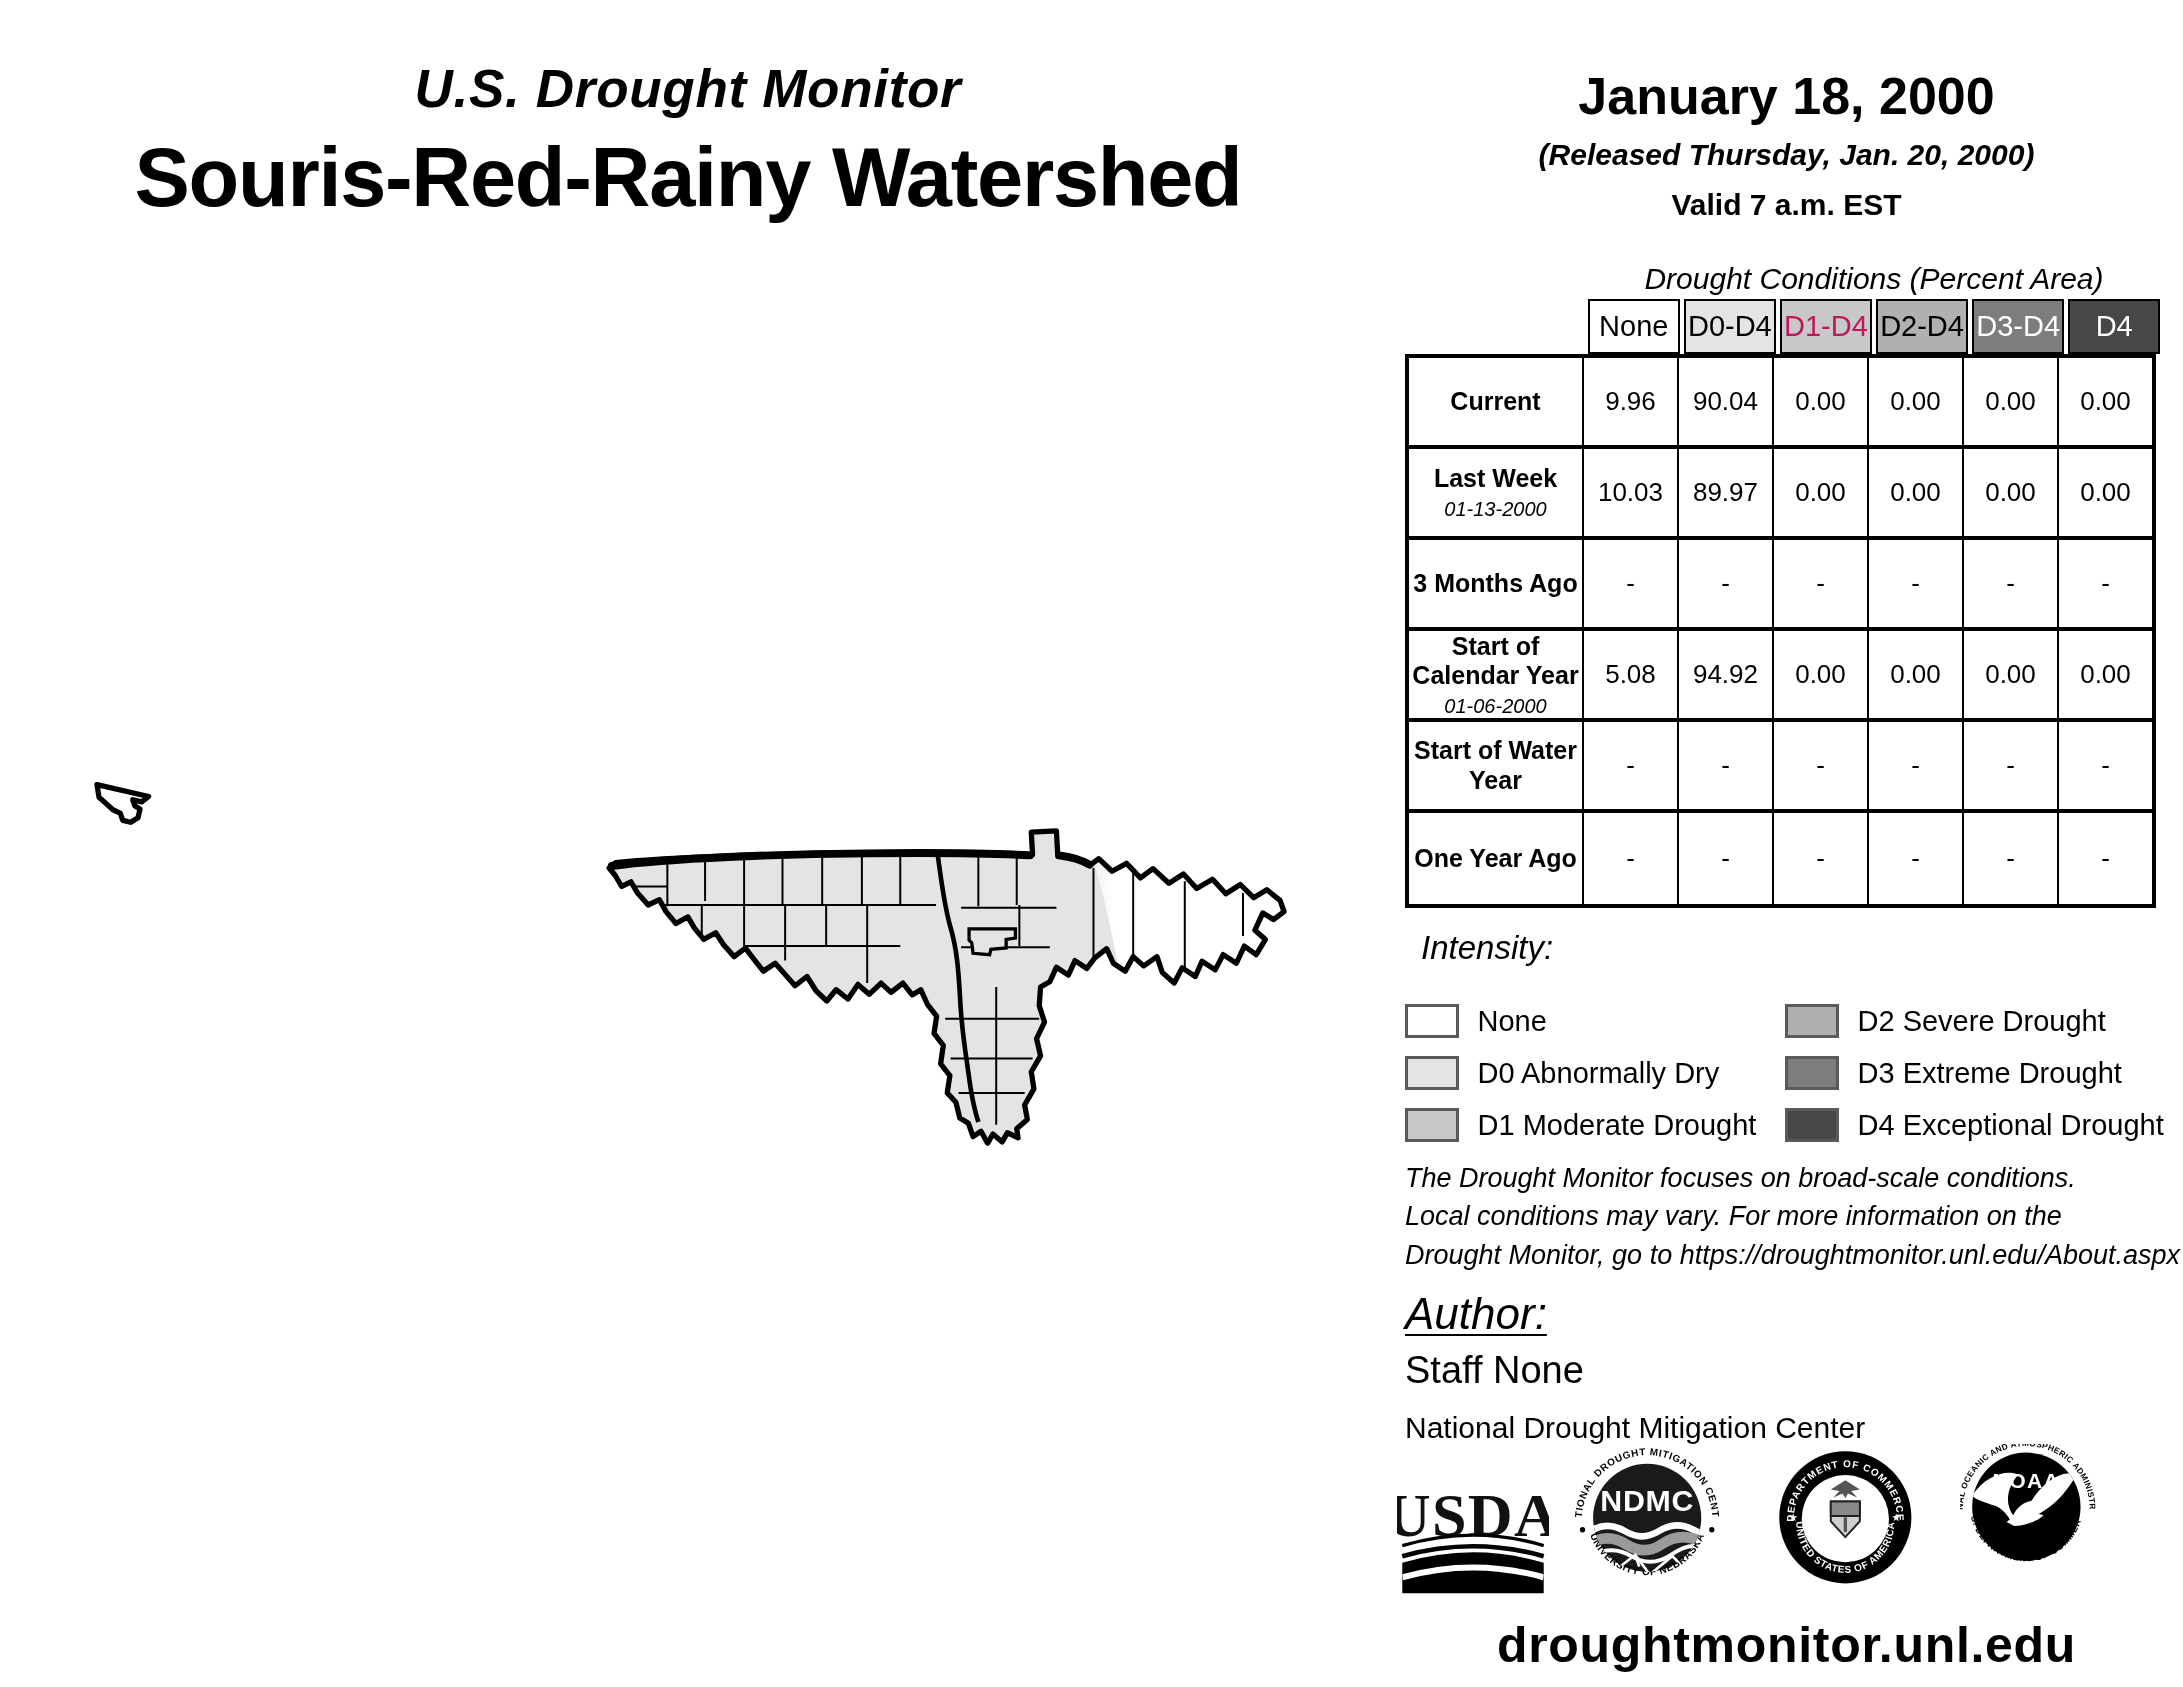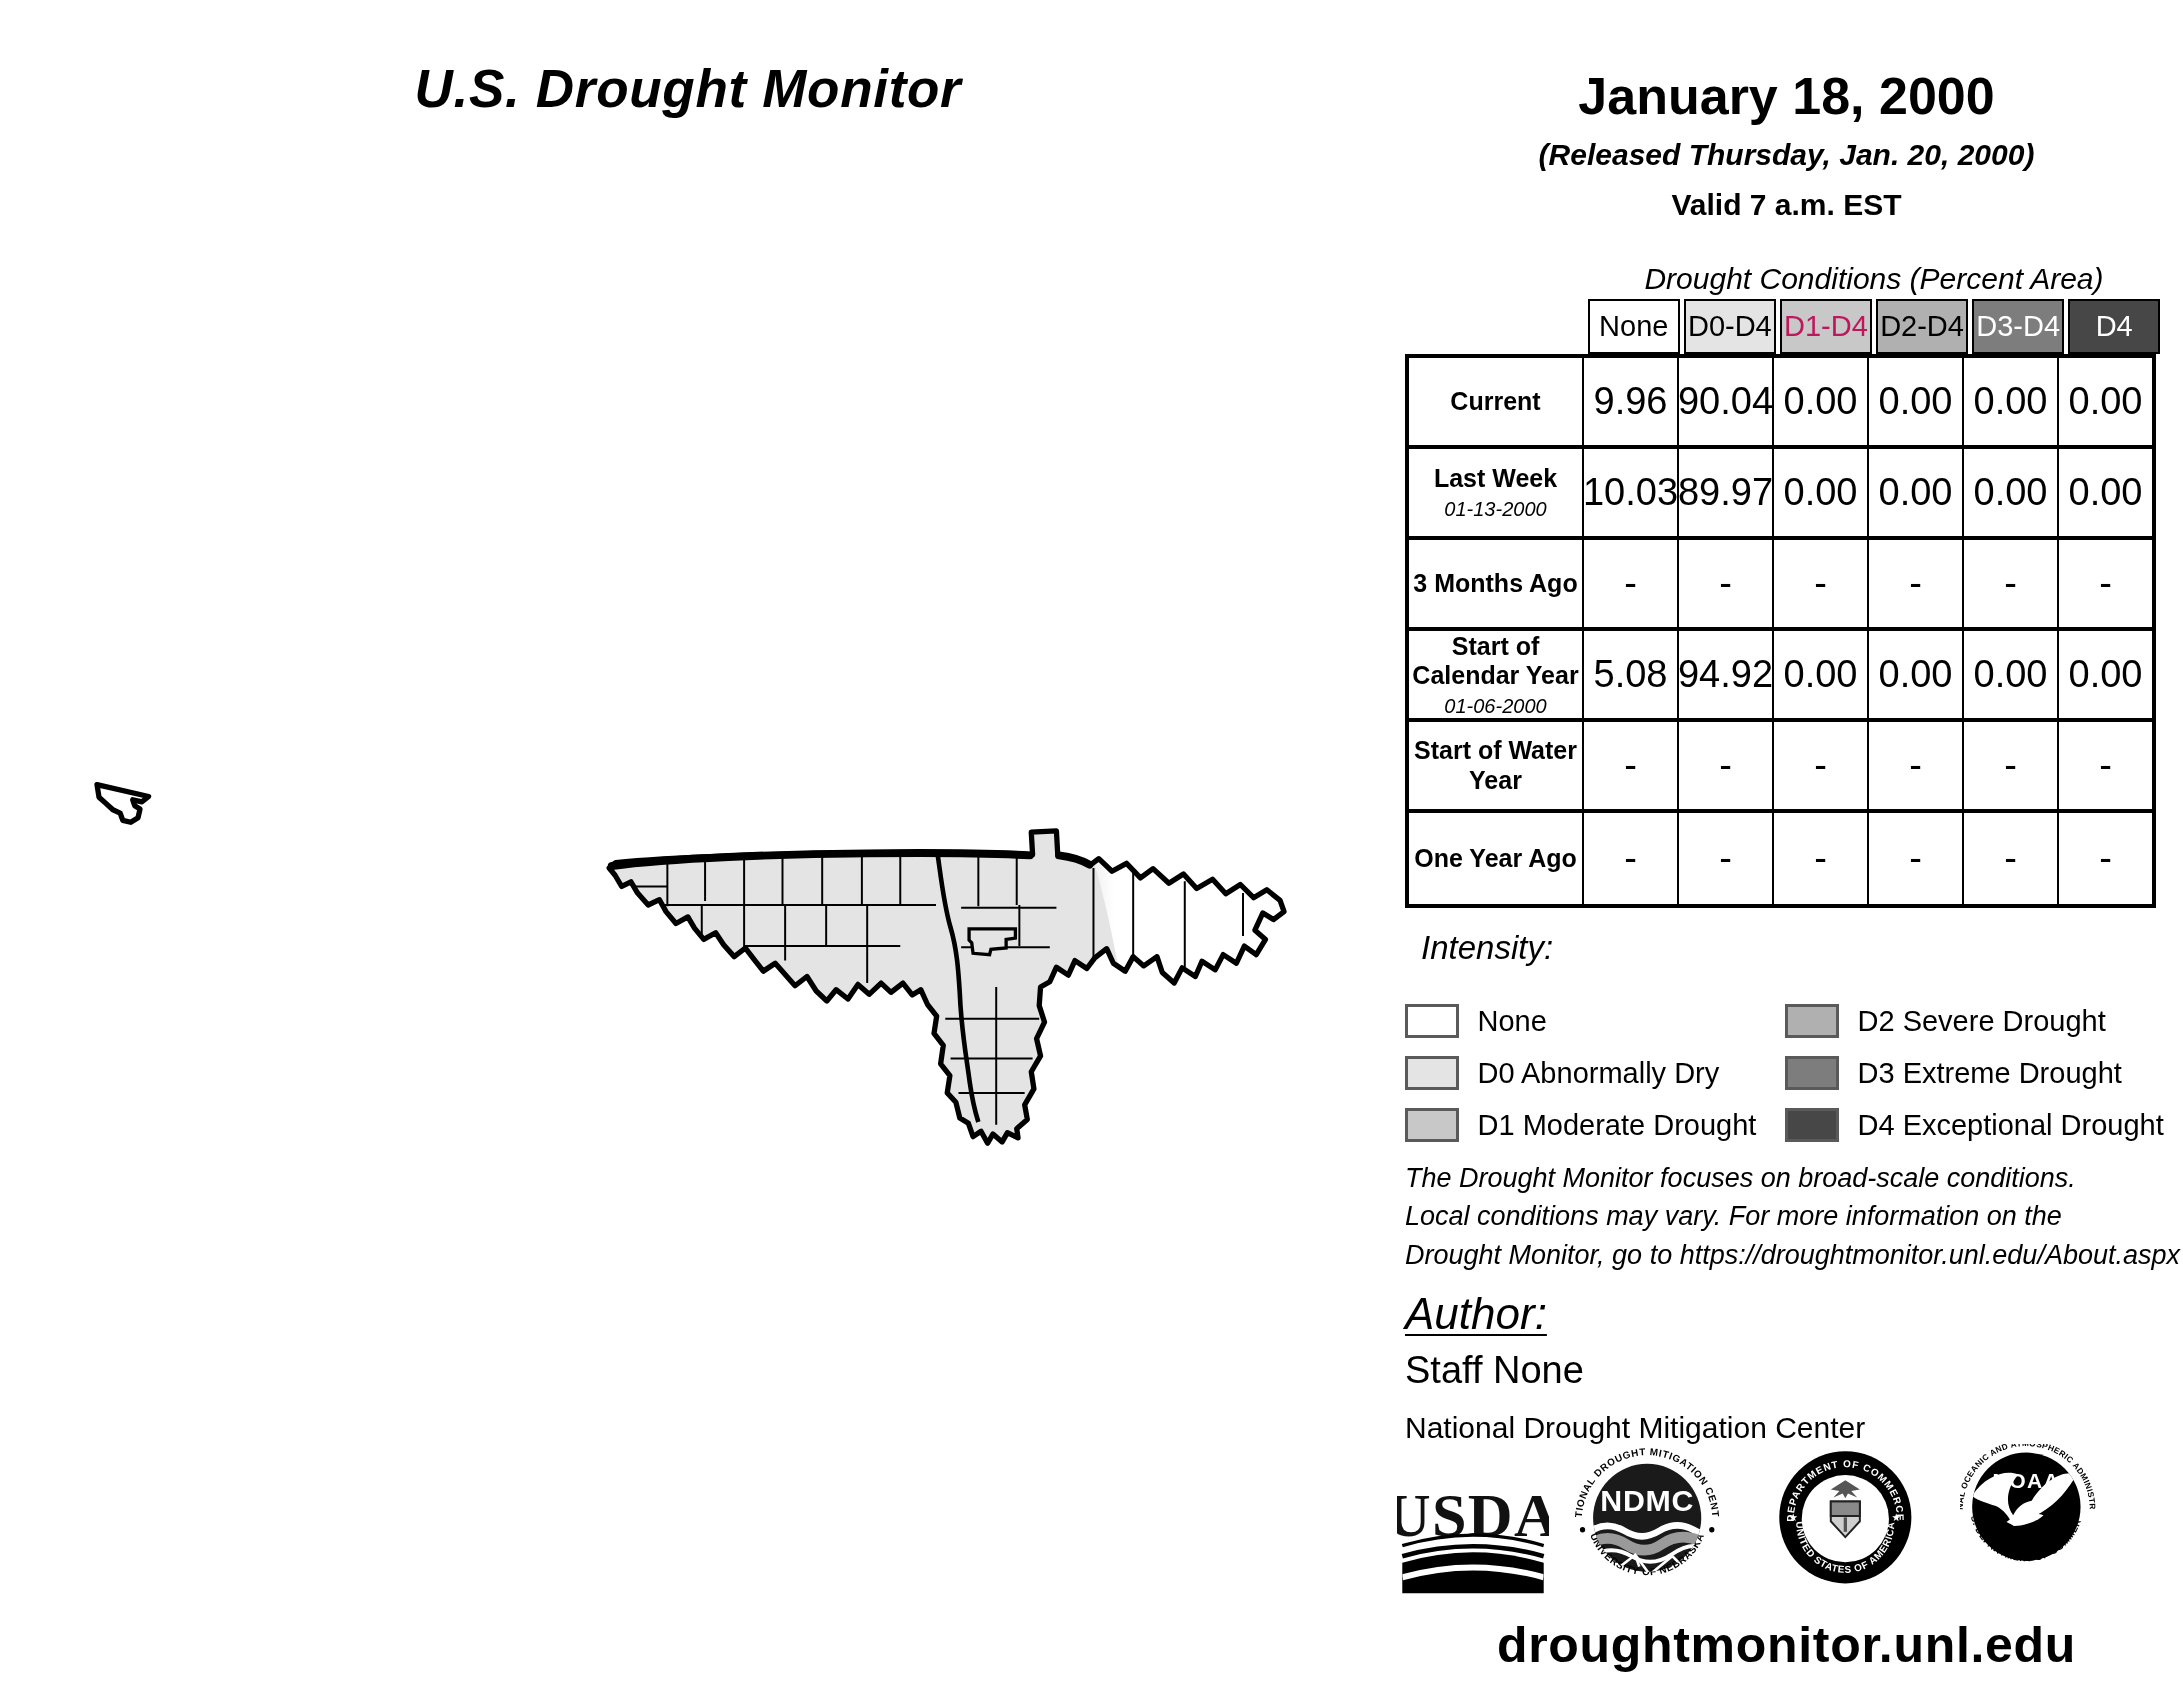--- a/index.html
+++ b/index.html
@@ -25,21 +25,21 @@
       font-size:29px;box-sizing:border-box;}
   #table-body{position:absolute;left:0;top:55px;display:grid;
               grid-template-columns:175px 95px 95px 95px 95px 95px 93px;
               grid-auto-rows:91px;border:4px solid #000;background:#fff;}
   .rh,.td{box-sizing:border-box;border-right:2.6px solid #000;border-bottom:4px solid #000;
           display:flex;align-items:center;justify-content:center;}
   .rh{flex-direction:column;text-align:center;}
   .rh-label{font-size:25px;font-weight:bold;line-height:1.18;}
   .rh-sub{font-size:20px;font-style:italic;margin-top:4px;}
   .rh-sub:empty{display:none;}
-  .td{font-size:38px;}
+  .td{font-size:26px;}
   .no-r{border-right:none;}
   .no-b{border-bottom:none;}
 
   
   #legend{position:absolute;left:1405px;top:929px;width:767px;}
   #legend-heading{font-size:33px;font-style:italic;
                   text-decoration-thickness:2px;text-underline-offset:4.6px;margin-left:16px;}
   #legend-grid{margin-top:28px;display:grid;grid-template-columns:380px auto;
                grid-template-rows:repeat(3,52px);grid-auto-flow:column;align-items:center;}
   .lg-item{display:flex;align-items:center;}
@@ -64,20 +64,21 @@
   svg text{font-family:"Liberation Sans", sans-serif;}
   .serif-text{font-family:"Liberation Serif", serif;}
 </style>
 </head>
 <body>
 
 <div id="page">
 
   <div id="title-block">
     <div id="report-title">U.S. Drought Monitor</div>
+    <div id="region-title">Souris-Red-Rainy Watershed</div>
   </div>
 
   <div id="date-block">
     <div id="map-date">January 18, 2000</div>
     <div id="released-line">(Released Thursday, Jan. 20, 2000)</div>
     <div id="valid-line">Valid 7 a.m. EST</div>
   </div>
 
   <div id="table-title">Drought Conditions (Percent Area)</div>
 

